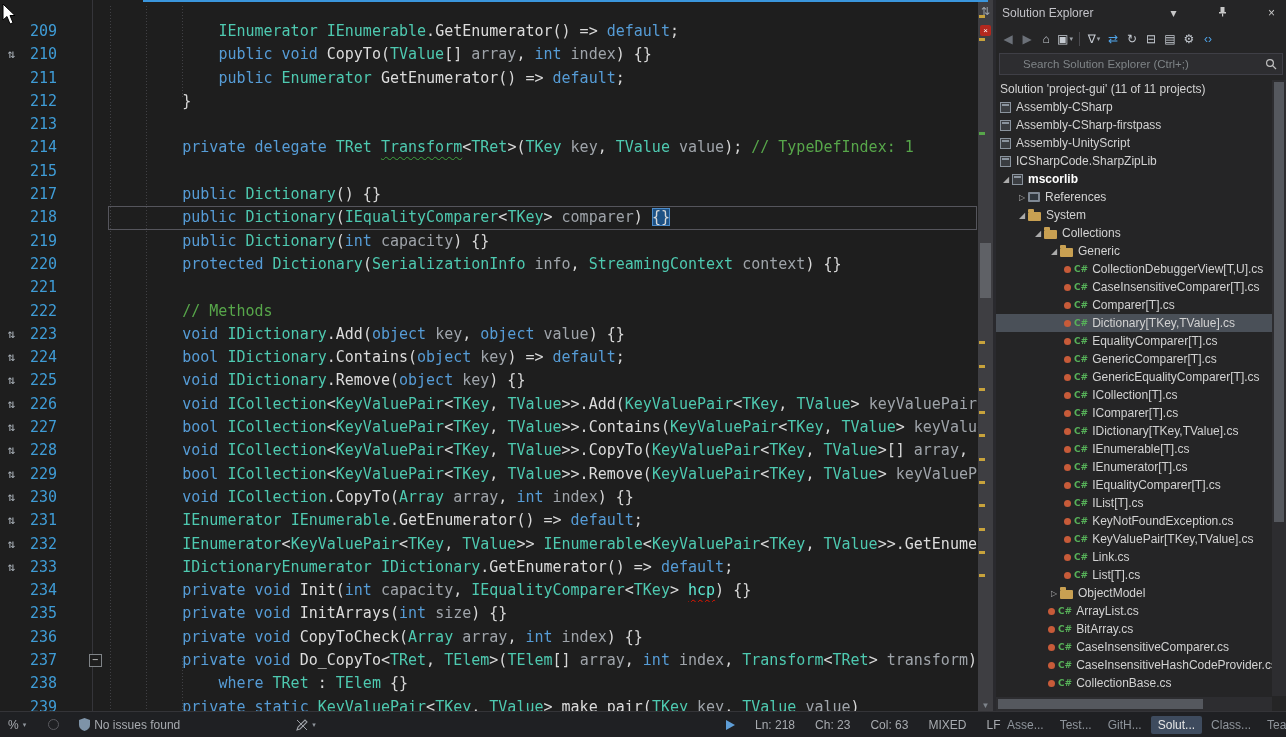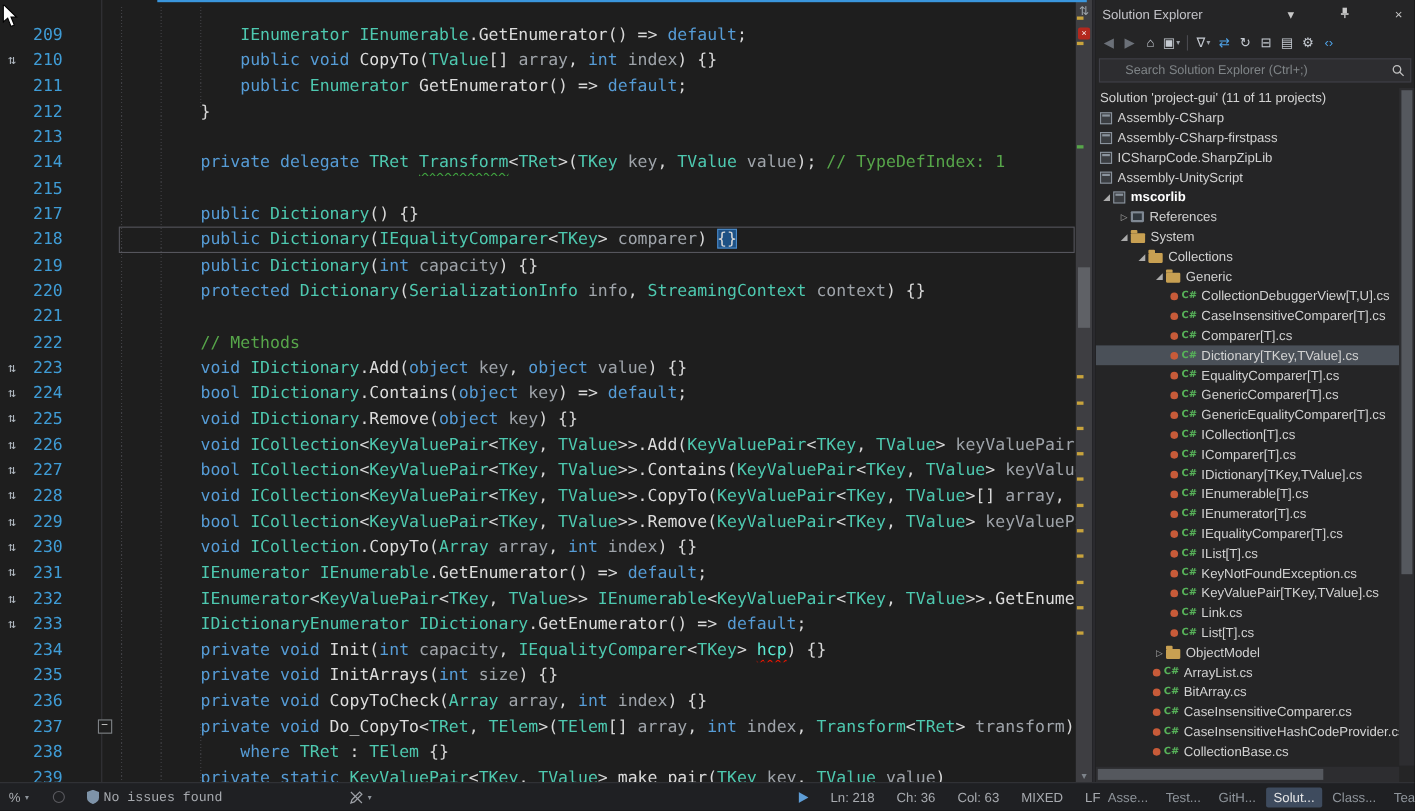--- a/index.html
+++ b/index.html
@@ -199,25 +199,25 @@
       <div class="trow" style="padding-left: 4px;">
         <span class="i-proj"></span>
         <span class="tlabel">Assembly-CSharp</span>
       </div>
       <div class="trow" style="padding-left: 4px;">
         <span class="i-proj"></span>
         <span class="tlabel">Assembly-CSharp-firstpass</span>
       </div>
       <div class="trow" style="padding-left: 4px;">
         <span class="i-proj"></span>
-        <span class="tlabel">ICSharpCode.SharpZipLib</span>
+        <span class="tlabel">Assembly-UnityScript</span>
       </div>
       <div class="trow" style="padding-left: 4px;">
         <span class="i-proj"></span>
-        <span class="tlabel">Assembly-UnityScript</span>
+        <span class="tlabel">ICSharpCode.SharpZipLib</span>
       </div>
       <div class="trow bold" style="padding-left: 4px;">
         <span class="exp">◢</span>
         <span class="i-proj"></span>
         <span class="tlabel">mscorlib</span>
       </div>
       <div class="trow" style="padding-left: 20px;">
         <span class="exp">▷</span>
         <span class="i-refs"></span>
         <span class="tlabel">References</span>
@@ -366,40 +366,40 @@
   </div>
 </div>
 
 <div id="statusbar">
   <div class="sb-left">
     <span class="sb-item">
       <span>%</span>
       <span class="caret">▾</span>
     </span>
     <span class="sb-circle" style="margin-left:22px;"></span>
-    <span class="sb-item" style="margin-left:20px;font-family:Liberation Mono, monospace;">
+    <span class="sb-item" style="margin-left:20px;">
       <svg width="11" height="13" viewBox="0 0 11 13">
         <path d="M5.5 0 L11 2 L11 7 Q11 11 5.5 13 Q0 11 0 7 L0 2 Z" fill="#7E93A8"></path>
       </svg>
       <span>No issues found</span>
     </span>
     <span class="sb-item" style="margin-left:116px;">
       <svg width="12" height="12" viewBox="0 0 12 12">
         <path d="M1 11 L2 8 L9 1 L11 3 L4 10 Z" fill="none" stroke="#9DA0A6" stroke-width="1.1"></path>
         <line x1="1" y1="1" x2="11" y2="11" stroke="#9DA0A6" stroke-width="1"></line>
       </svg>
       <span class="caret">▾</span>
     </span>
   </div>
   <div class="sb-right">
     <svg width="9" height="10" viewBox="0 0 9 10">
         <polygon points="0,0 9,5 0,10" fill="#5E9DD6"></polygon>
       </svg>
     <span>Ln: 218</span>
-    <span>Ch: 36</span>
+    <span>Ch: 23</span>
     <span>Col: 63</span>
     <span>MIXED</span>
     <span>LF</span>
   </div>
   <div class="sb-tabs" id="sb-tabs">
       <span class="sb-tab">Asse...</span>
       <span class="sb-tab">Test...</span>
       <span class="sb-tab">GitH...</span>
       <span class="sb-tab act">Solut...</span>
       <span class="sb-tab">Class...</span>

